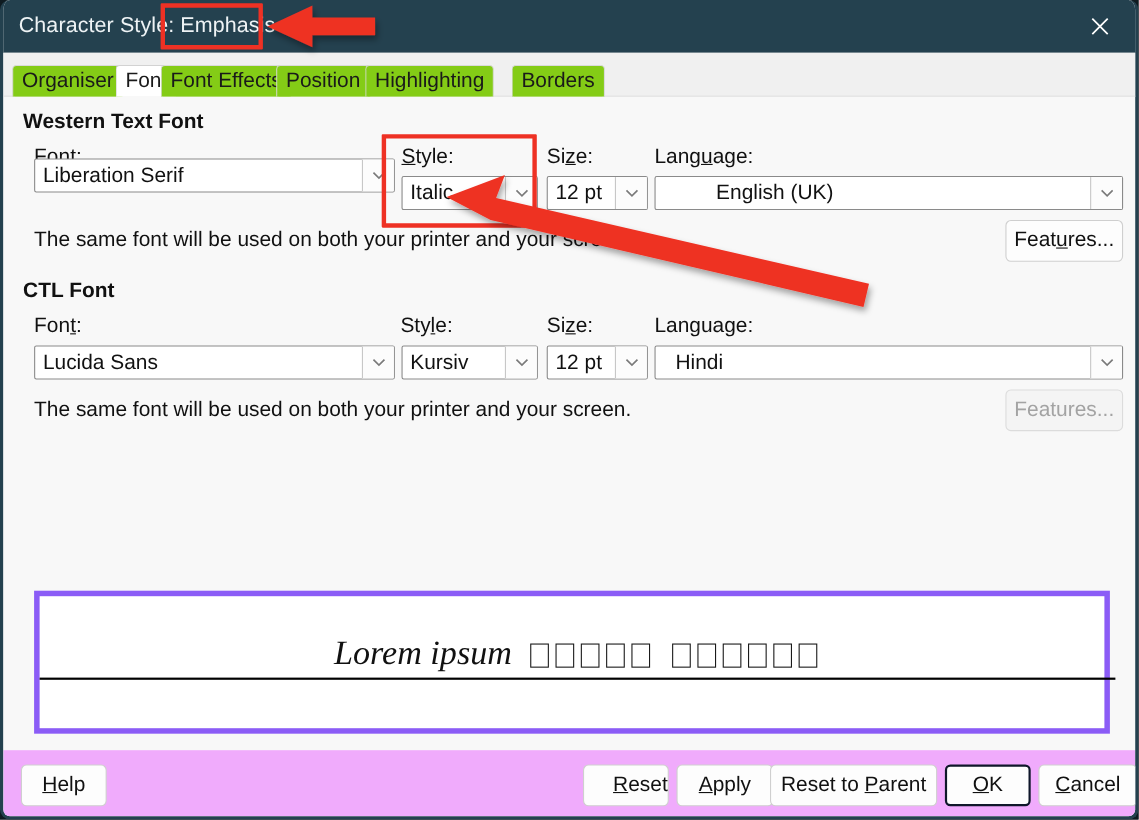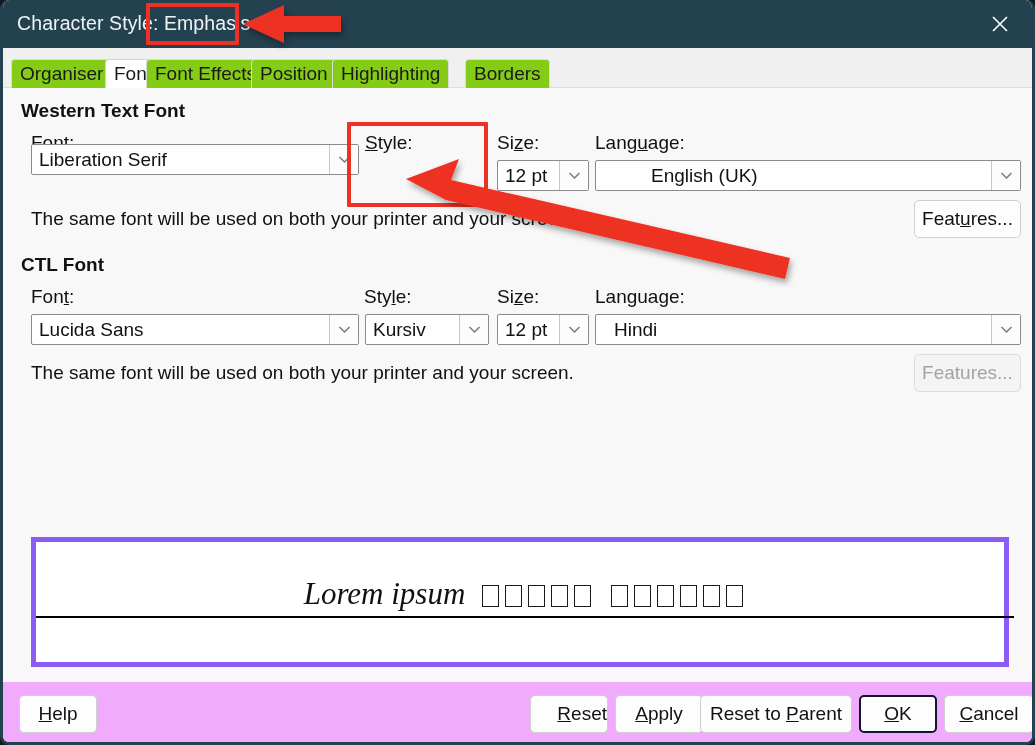--- a/index.html
+++ b/index.html
@@ -249,20 +249,28 @@
     <div class="field-label" style="left:592px; top:44px;"><span>Lang</span><u>u</u><span>age:</span></div>
 
     <div class="combo" style="left:28px; top:56px; width:328px;">
       <div class="combo-value">Liberation Serif</div>
       <div class="combo-arrow">
           <svg width="13" height="9" viewBox="0 0 13 9">
             <path d="M1.5 2 L6.5 7 L11.5 2" stroke="#7a7a7a" stroke-width="1.5" fill="none"></path>
           </svg>
         </div>
     </div>
+    <div class="combo" style="left:362px; top:72px; width:124px;">
+      <div class="combo-value">Italic</div>
+      <div class="combo-arrow">
+          <svg width="13" height="9" viewBox="0 0 13 9">
+            <path d="M1.5 2 L6.5 7 L11.5 2" stroke="#7a7a7a" stroke-width="1.5" fill="none"></path>
+          </svg>
+        </div>
+    </div>
     <div class="combo" style="left:494px; top:72px; width:92px;">
       <div class="combo-value">12 pt</div>
       <div class="combo-arrow">
           <svg width="13" height="9" viewBox="0 0 13 9">
             <path d="M1.5 2 L6.5 7 L11.5 2" stroke="#7a7a7a" stroke-width="1.5" fill="none"></path>
           </svg>
         </div>
     </div>
     <div class="combo" style="left:592px; top:72px; width:426px;padding-left:48px;">
       <div class="combo-value">English (UK)</div>

